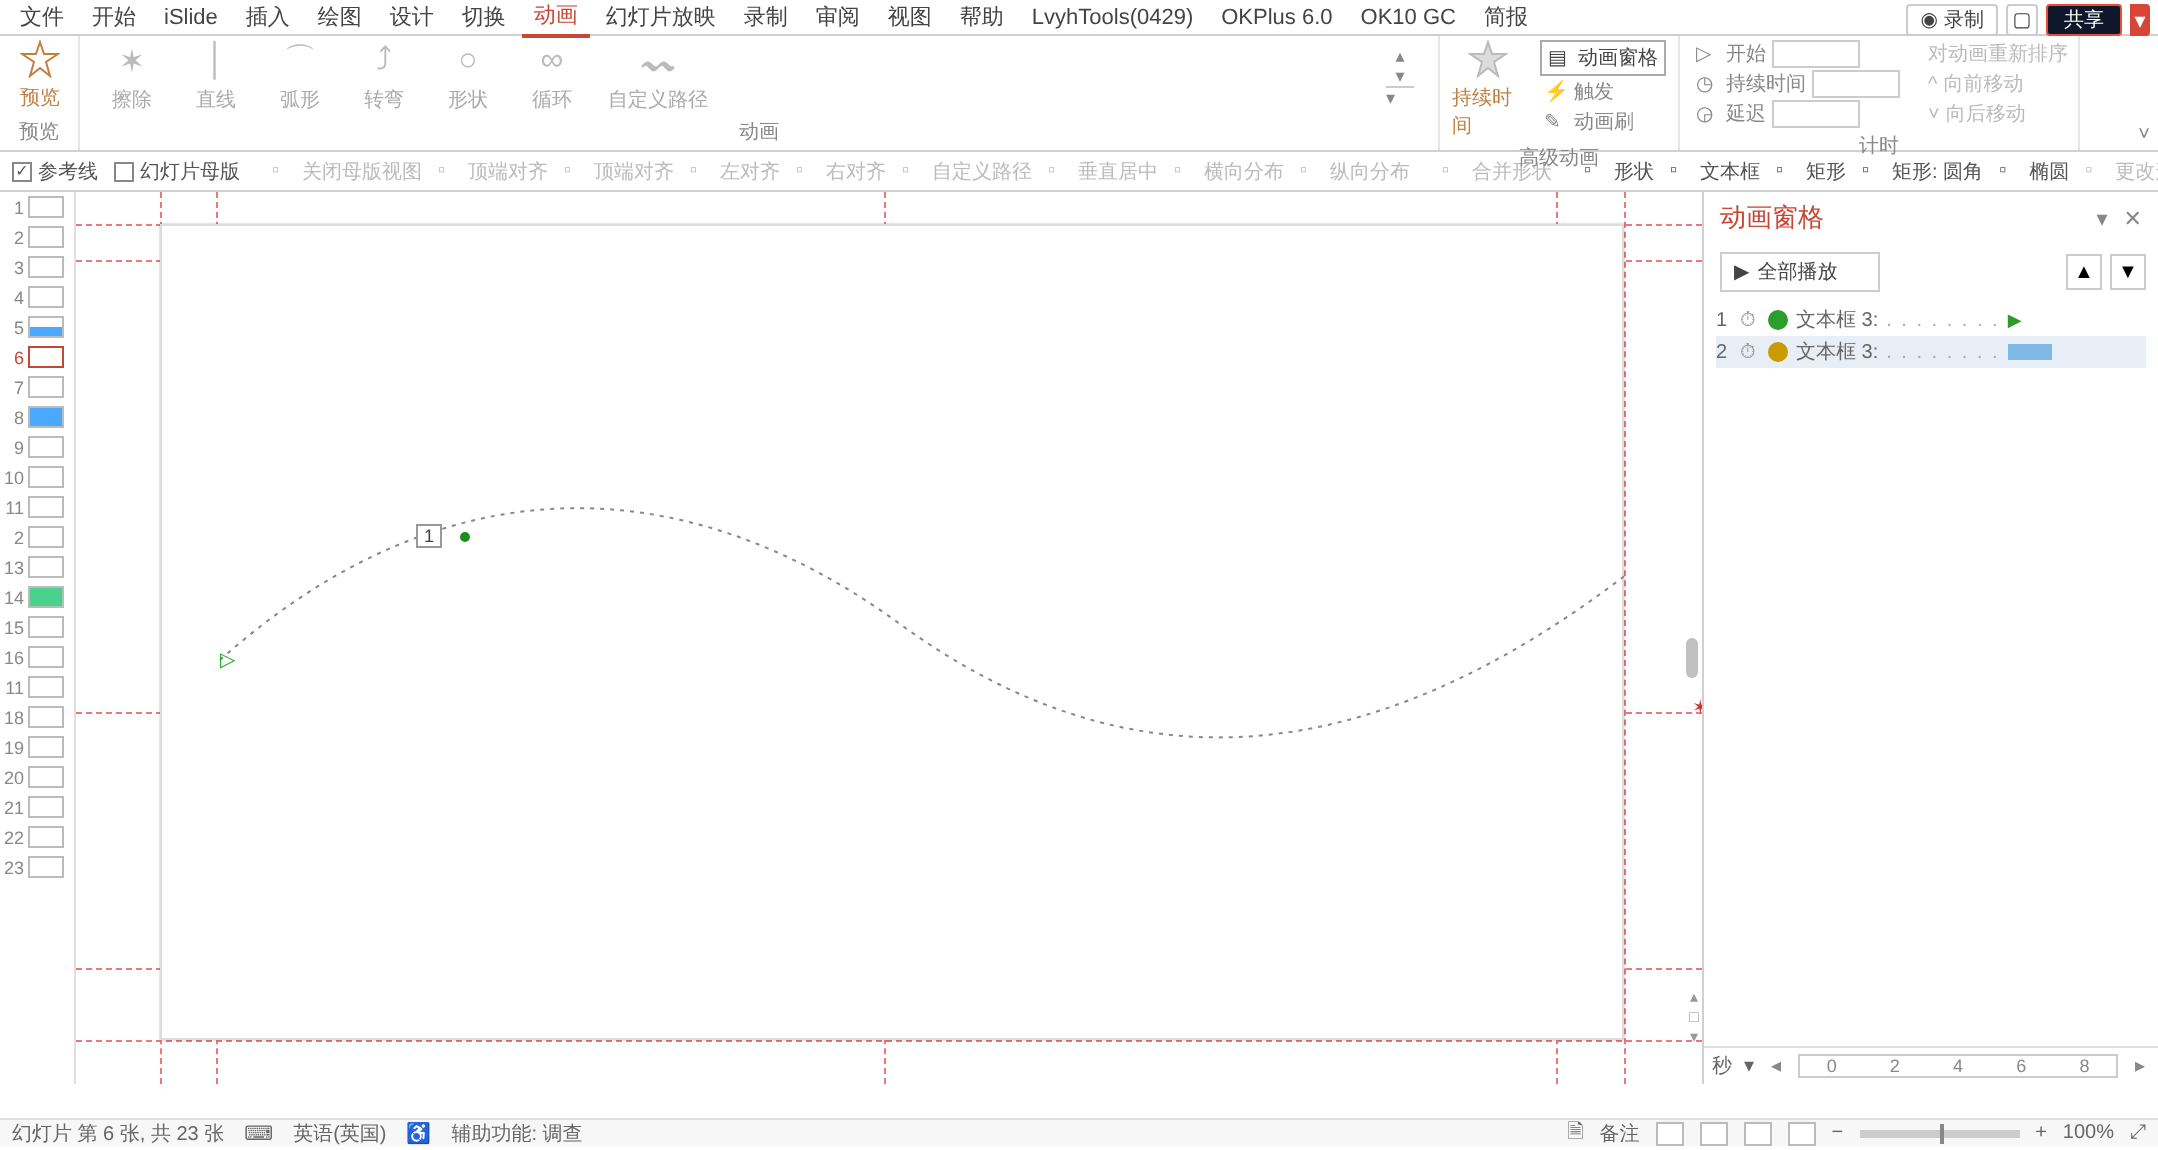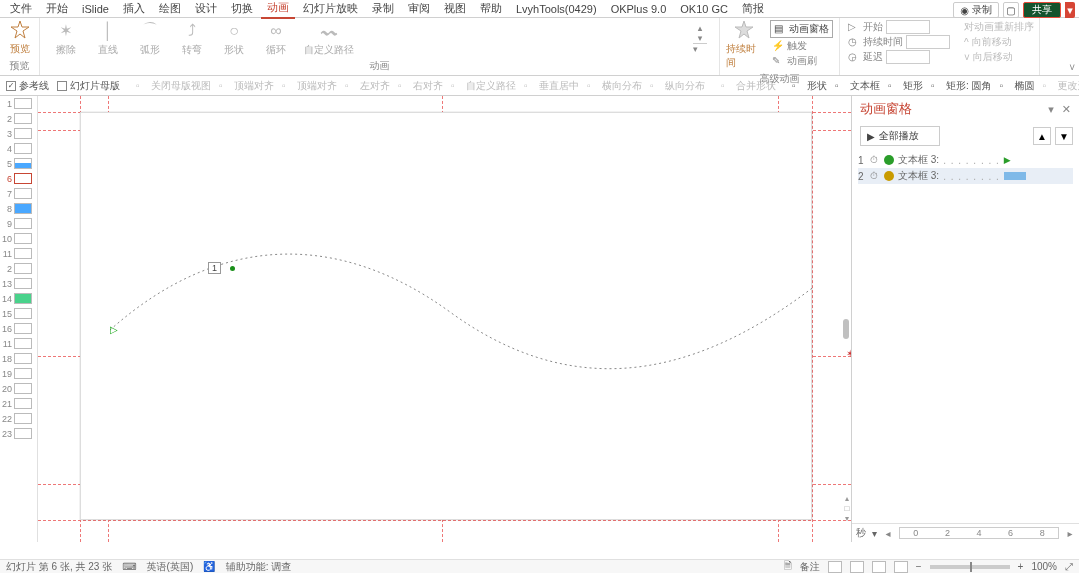--- a/index.html
+++ b/index.html
@@ -1,19 +1,19 @@
 <!DOCTYPE html>
 <html><head>
 <meta charset="utf-8">
 <style>
 * { box-sizing: border-box; margin: 0; padding: 0; font-family: "Microsoft YaHei", sans-serif; }
 body { width: 1079px; height: 575px; background: #fff; font-size: 11px; color: #444; overflow: hidden; position: relative; }
 .title-right { position:absolute; top:2px; right:4px; display:flex; gap:4px; align-items:center; }
 .title-btn { height:16px; padding:0 6px; font-size:10px; border:1px solid #ccc; border-radius:2px; background:#fff; display:flex; align-items:center; gap:3px;}
-.share-btn { background:#14532d; color:#fff; border-color:#e74c3c; padding:0 8px;justify-content:center;}
+.share-btn { background:#0f172a; color:#fff; border-color:#e74c3c; padding:0 8px;justify-content:center;}
 .share-drop { background:#d64535; color:#fff; width:10px; display:flex; align-items:center; justify-content:center; height:16px; border-radius:0 2px 2px 0;}
 
 
 .menubar { height: 18px; display: flex; align-items: center; padding: 0 4px; gap: 2px; border-bottom:1px solid #d0d0d0;}
 .menu-item { padding: 2px 6px; font-size: 11px; cursor: pointer; }
 .menu-item.active { border-bottom: 2px solid #c74634; color:#c74634; }
 
 
 .ribbon { height: 58px; display: flex; border-bottom: 1px solid #d0d0d0; position:relative;}
 .ribbon-group { border-right: 1px solid #e5e5e5; padding: 2px 6px; display: flex; flex-direction: column; justify-content: space-between; }
@@ -118,21 +118,21 @@
     <div class="menu-item">绘图</div>
     <div class="menu-item">设计</div>
     <div class="menu-item">切换</div>
     <div class="menu-item active">动画</div>
     <div class="menu-item">幻灯片放映</div>
     <div class="menu-item">录制</div>
     <div class="menu-item">审阅</div>
     <div class="menu-item">视图</div>
     <div class="menu-item">帮助</div>
     <div class="menu-item">LvyhTools(0429)</div>
-    <div class="menu-item">OKPlus 9.0</div>
+    <div class="menu-item">OKPlus 6.0</div>
     <div class="menu-item">OK10 GC</div>
     <div class="menu-item">简报</div>
   </div>
 
 <div class="ribbon">
 
   <div class="ribbon-group" style="width:40px;">
     <div class="rb-btn" style="color:#c08040;">
       <div class="rb-icon">
         <svg width="20" height="20" viewBox="0 0 20 20">
@@ -237,20 +237,21 @@
         <div class="rb-small">
             <span>^</span> 
             <span>向前移动</span>
           </div>
         <div class="rb-small">
             <span>˅</span> 
             <span>向后移动</span>
           </div>
       </div>
     </div>
+    <div class="ribbon-group-label">计时</div>
   </div>
   <div class="ribbon-collapse">˅</div>
 </div>
 
 <div class="toolbar2" id="toolbar2">
 <div class="tb2-item">
       <span class="tb2-ic" style="border:1px solid #888;width:10px;height:10px;display:inline-flex;align-items:center;justify-content:center;font-size:8px;">✓</span>
       <span>参考线</span>
     </div>
     <div class="tb2-item">

